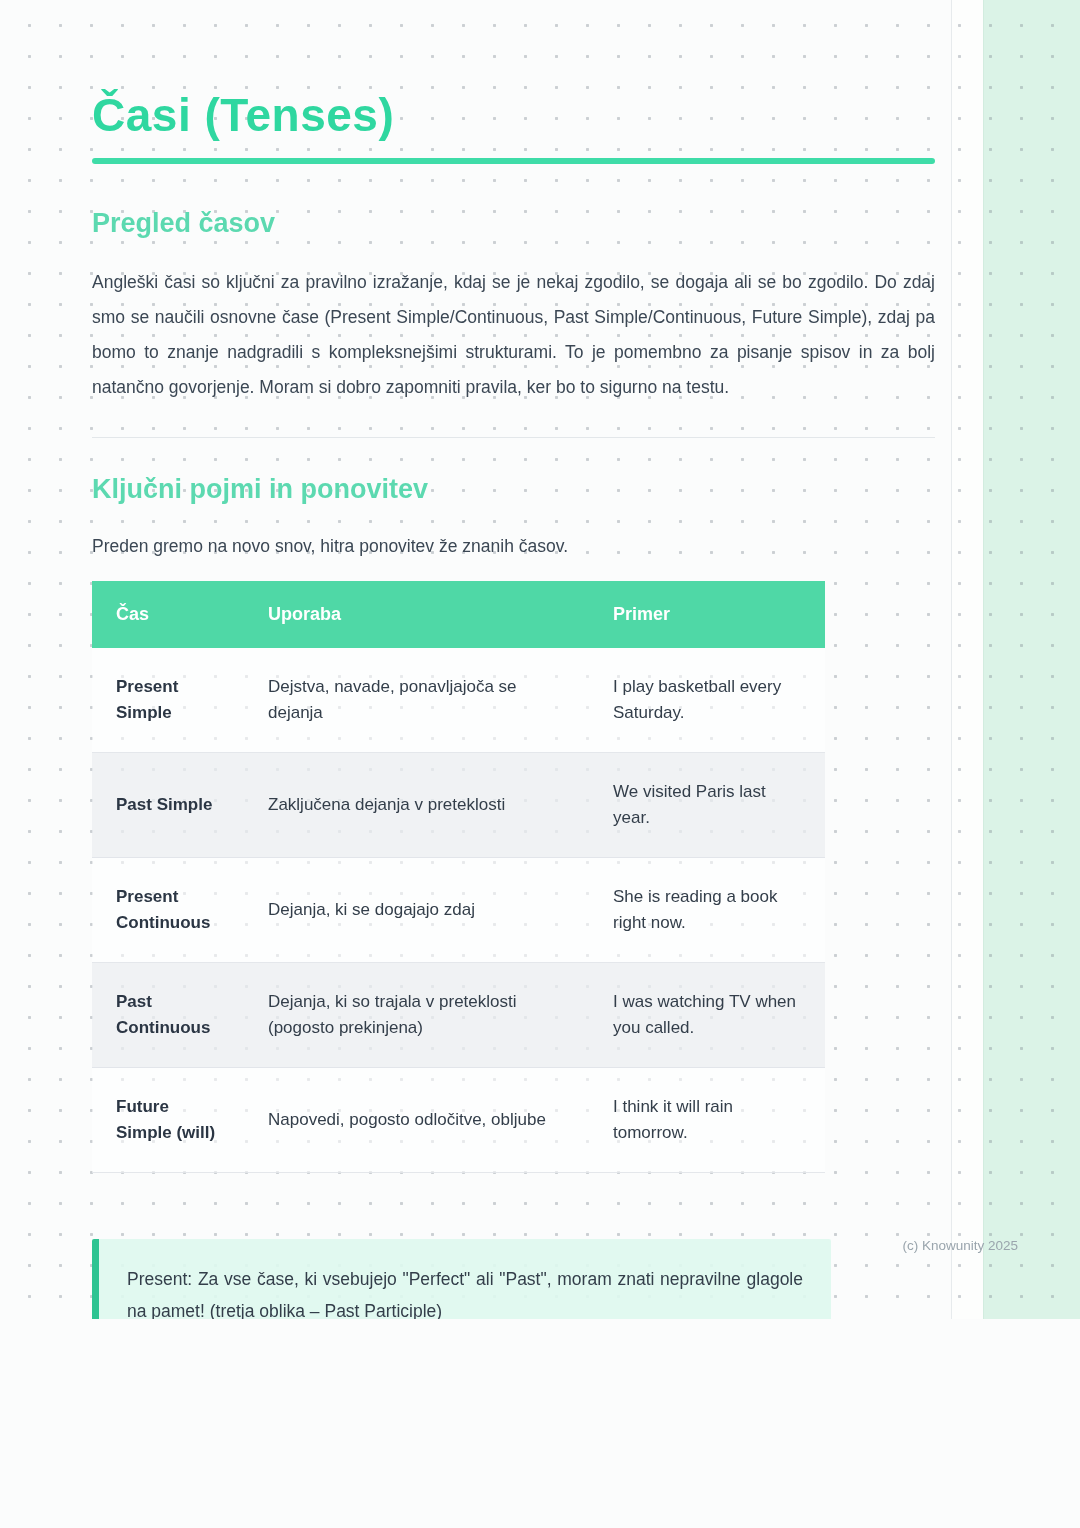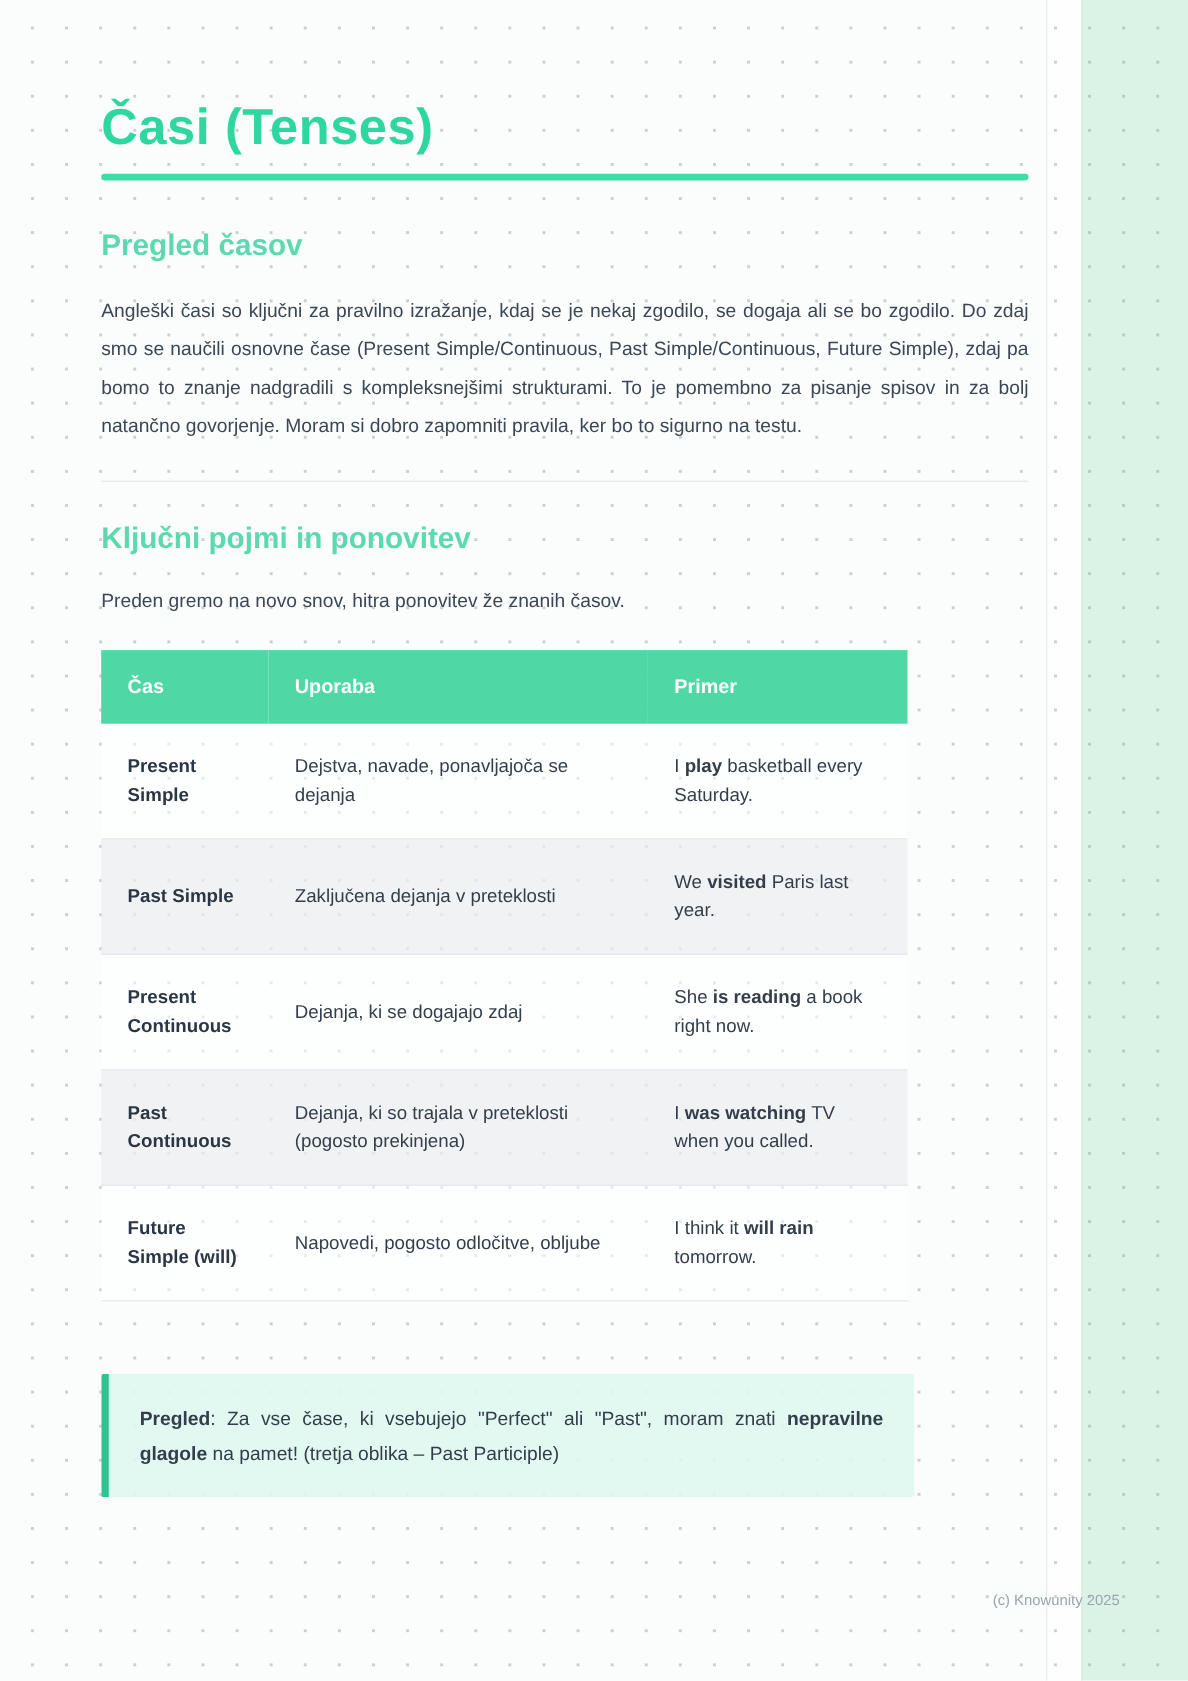--- a/index.html
+++ b/index.html
@@ -4,21 +4,21 @@
 <style>
   html, body {
     margin: 0;
     padding: 0;
     background: #fbfcfc;
     font-family: "Liberation Sans", sans-serif;
   }
   .page {
     position: relative;
     width: 1080px;
-    height: 1528px;
+    height: 1319px;
     background: #fbfcfc;
     overflow: hidden;
   }
   
   .band-outer {
     position: absolute;
     top: 0; right: 0;
     width: 128px; height: 100%;
     background: #fdfefd;
     border-left: 1px solid #e7ebed;
@@ -71,21 +71,21 @@
   }
   p.body-text {
     margin: 0 15px 22px 0;
     width: 843px;
     font-size: 17.5px;
     line-height: 35px;
     color: #3b4754;
     text-align: justify;
   }
   p.intro-text {
-    margin: 0 0 30px 0;
+    margin: 0 0 20px 0;
     font-size: 17.5px;
     line-height: 30px;
     color: #3b4754;
     text-align: left;
   }
   hr.divider {
     border: none;
     border-top: 1px solid #e3e7ea;
     margin: 32px 0 36px 0;
     width: 843px;
@@ -137,21 +137,21 @@
   }
   .copyright {
     position: absolute;
     right: 62px;
     bottom: 66px;
     z-index: 2;
     font-size: 13.5px;
     color: #9aa5ad;
     margin-left: 44px;
   }
-  strong { font-weight: 700; }
+  strong { font-weight: 400; }
 </style>
 </head>
 <body>
 
 <div class="page">
   <div class="band-outer"></div>
   <div class="band-mint"></div>
 
   <div class="content">
     <h1 class="title">Časi (Tenses)</h1>
@@ -196,18 +196,18 @@
           </tr>
           <tr>
             <td>Future Simple (will)</td>
             <td>Napovedi, pogosto odločitve, obljube</td>
             <td>I think it <strong>will rain</strong> tomorrow.</td>
           </tr>
         </tbody>
     </table>
 
     <div class="callout">
-      <p><strong>Pregled</strong>: Za vse čase, ki vsebujejo "Perfect" ali "Past", moram znati <strong>nepravilne glagole</strong> na pamet! (tretja oblika – Past Participle)</p>
+      <p><strong>Present</strong>: Za vse čase, ki vsebujejo "Perfect" ali "Past", moram znati <strong>nepravilne glagole</strong> na pamet! (tretja oblika – Past Participle)</p>
     </div>
   </div>
 
   <div class="copyright">(c) Knowunity 2025</div>
 </div>
 
 </body></html>

